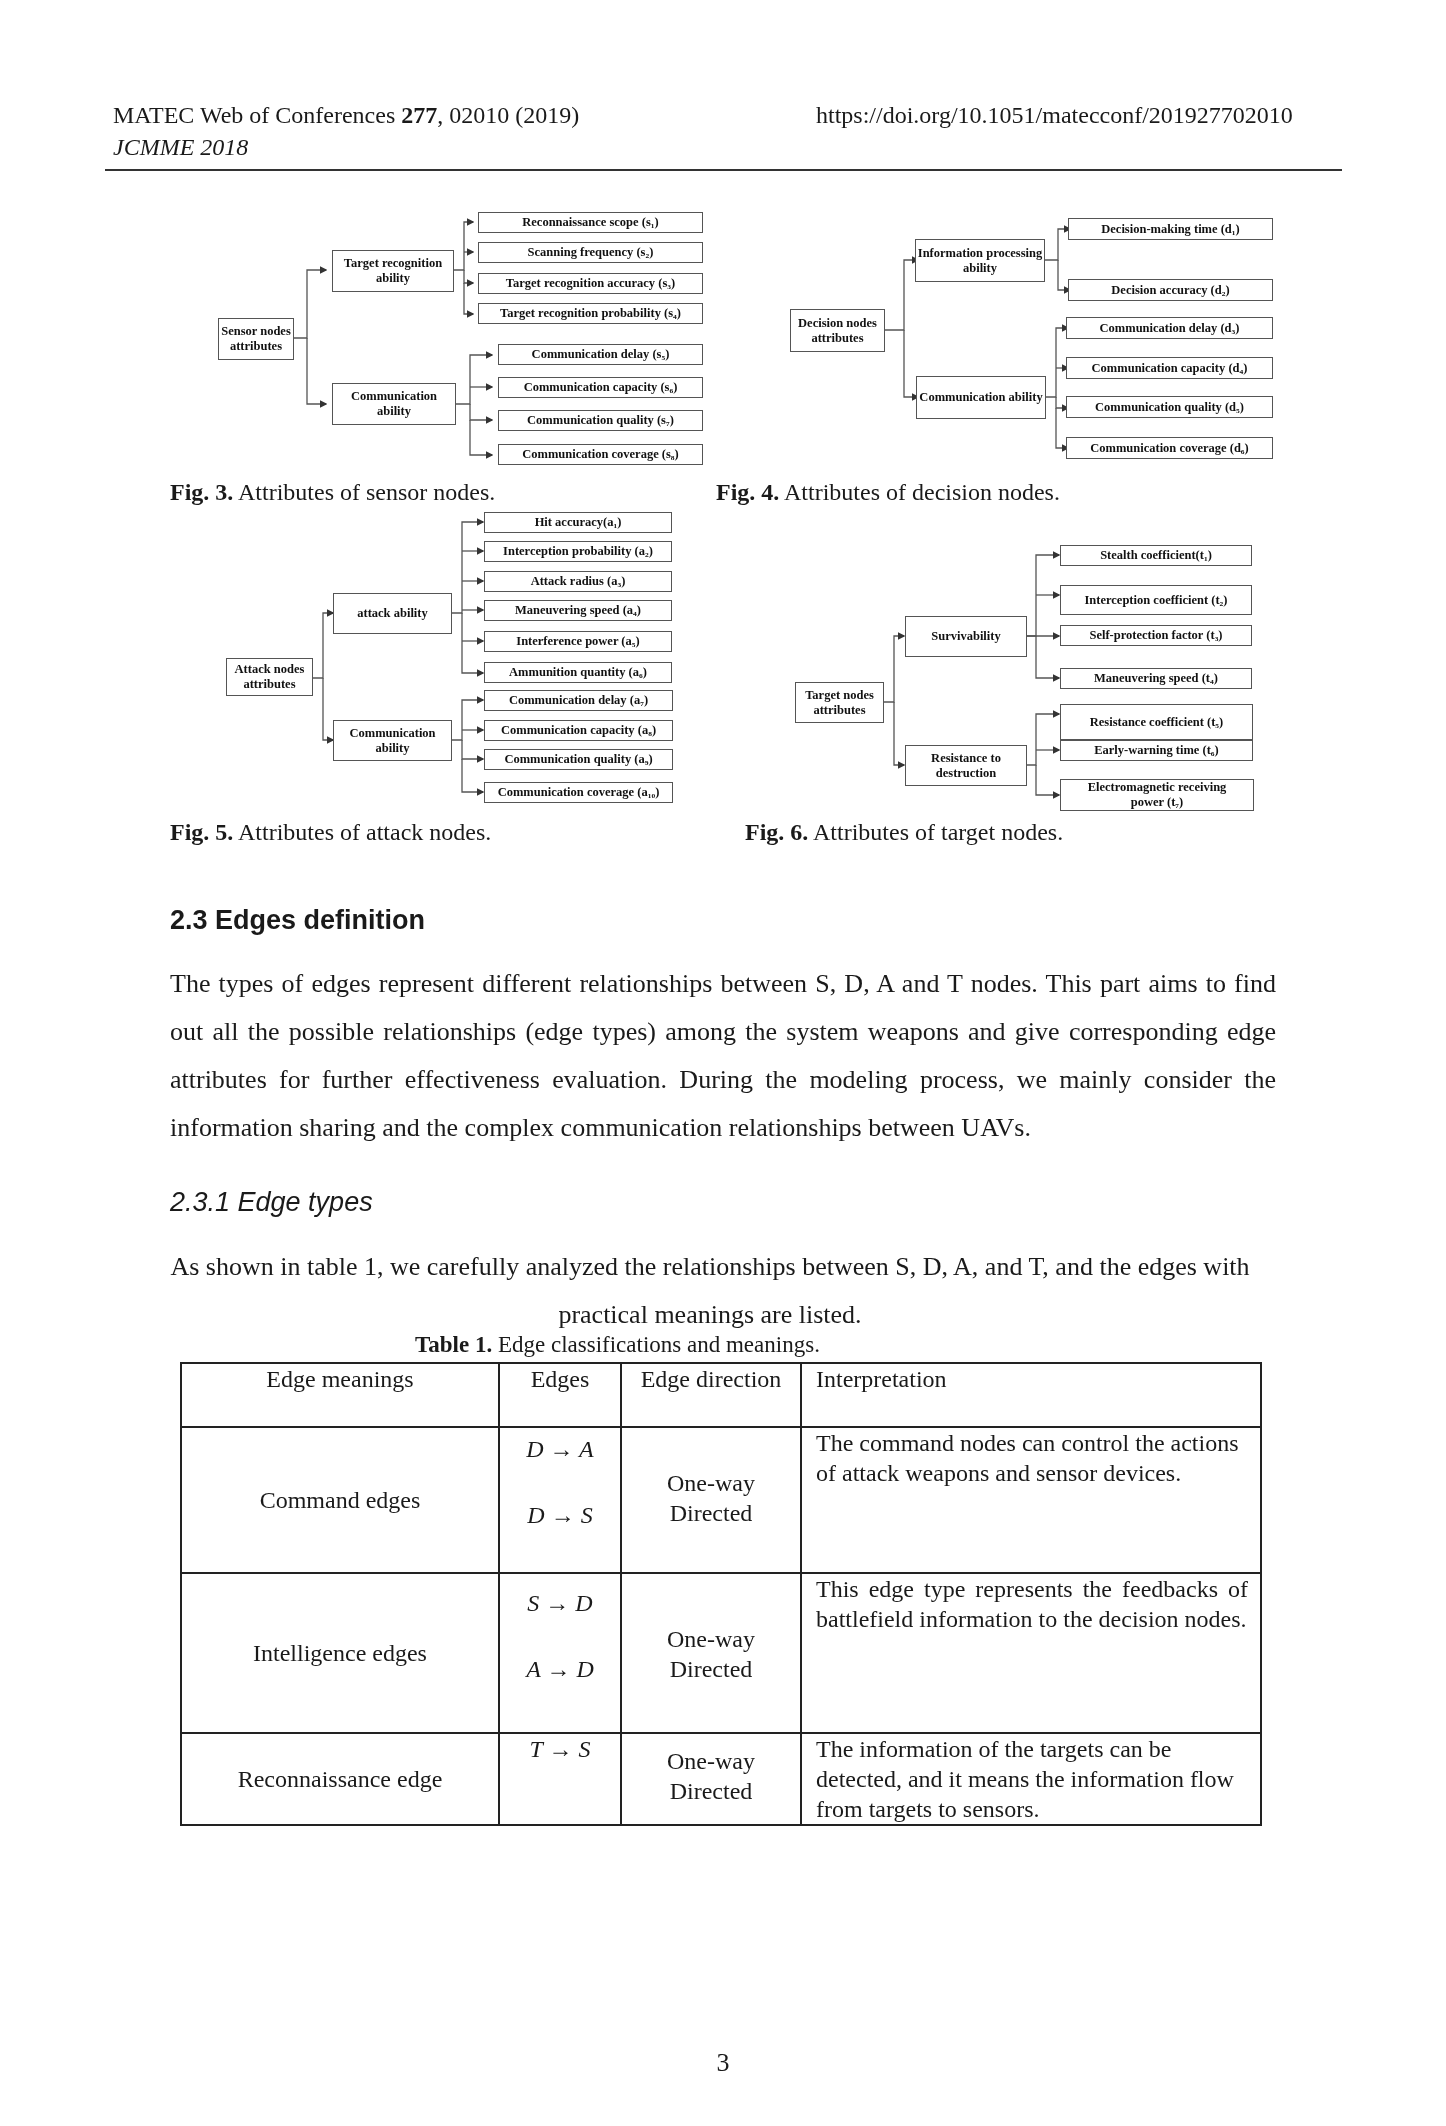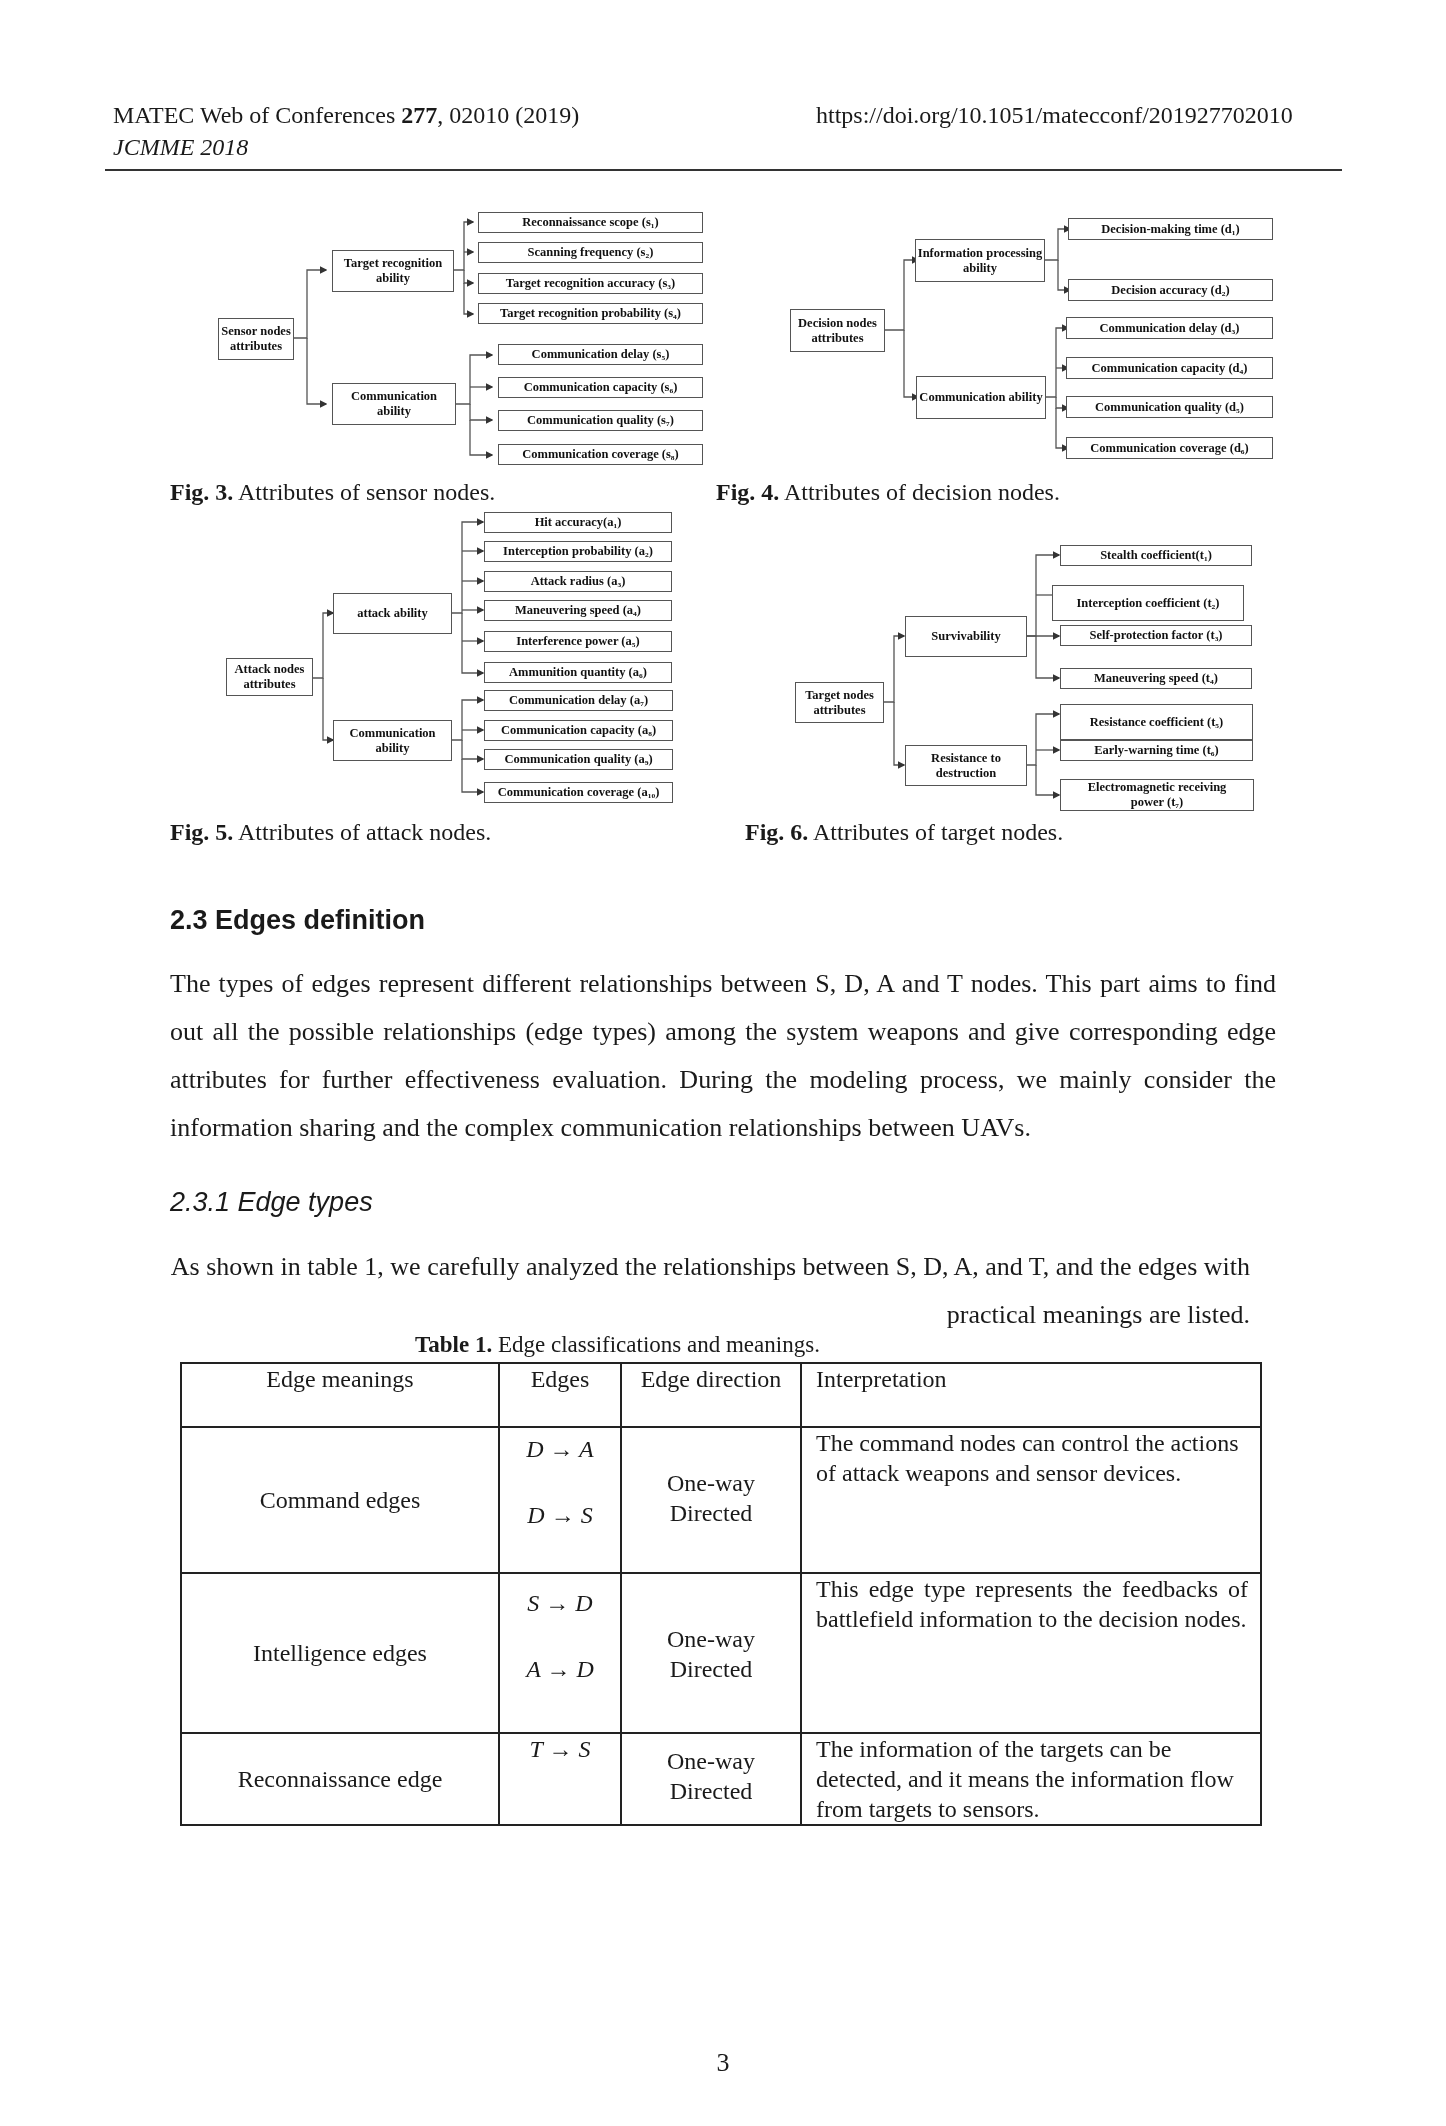--- a/index.html
+++ b/index.html
@@ -167,36 +167,36 @@
       <path d="M256,106 V148 H279" marker-end="url(#ar4)"></path>
       <path d="M246,235 H256 V184 H279" marker-end="url(#ar4)"></path>
       <path d="M256,220 H279" marker-end="url(#ar4)"></path>
       <path d="M256,235 V265 H279" marker-end="url(#ar4)"></path>
     </g>
   </svg>
   <div class="node" style="left:15px; top:152px; width:89px; height:41px;">Target nodes attributes</div>
   <div class="node" style="left:125px; top:86px; width:122px; height:41px;">Survivability</div>
   <div class="node" style="left:125px; top:215px; width:122px; height:41px;">Resistance to destruction</div>
   <div class="node" style="left:280px; top:15px; width:192px; height:21px;">Stealth coefficient(t₁)</div>
-  <div class="node" style="left:272px; top:55px; width:192px; height:36px;">Interception coefficient (t₂)</div>
+  <div class="node" style="left:280px; top:55px; width:192px; height:30px;">Interception coefficient (t₂)</div>
   <div class="node" style="left:280px; top:95px; width:192px; height:21px;">Self-protection factor (t₃)</div>
   <div class="node" style="left:280px; top:138px; width:192px; height:21px;">Maneuvering speed (t₄)</div>
   <div class="node" style="left:280px; top:174px; width:193px; height:36px;">Resistance coefficient (t₅)</div>
   <div class="node" style="left:280px; top:210px; width:193px; height:21px;">Early-warning time (t₆)</div>
   <div class="node" style="left:280px; top:249px; width:194px; height:32px; padding:0 20px;">Electromagnetic receiving power (t₇)</div>
 </div>
 <div class="caption" style="left:745px; top:817px;">
   <b>Fig. 6.</b><span> Attributes of target nodes.</span>
 </div>
 
 <div class="h2">2.3 Edges definition</div>
 <div class="para" style="top:960px;">The types of edges represent different relationships between S, D, A and T nodes. This part aims to find out all the possible relationships (edge types) among the system weapons and give corresponding edge attributes for further effectiveness evaluation. During the modeling process, we mainly consider the information sharing and the complex communication relationships between UAVs.</div>
 
 <div class="h3">2.3.1 Edge types</div>
-<div class="para" style="top:1243px; width:1080px; text-align:right;">As shown in table 1, we carefully analyzed the relationships between S, D, A, and T, and the edges with practical meanings are listed.</div>
+<div class="para" style="top:1243px; width:1080px; text-align:center;">As shown in table 1, we carefully analyzed the relationships between S, D, A, and T, and the edges with practical meanings are listed.</div>
 
 <div class="tcap">
   <b>Table 1.</b><span> Edge classifications and meanings.</span>
 </div>
 <table class="edges">
   <tbody>
       <tr style="height:64px;">
     <th class="c1">Edge meanings</th>
     <th class="c2" style="font-style:normal;">Edges</th>
     <th class="c3">Edge direction</th>

